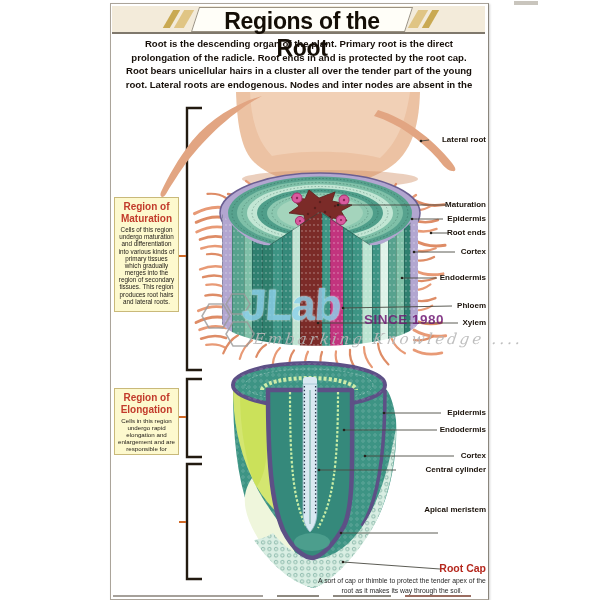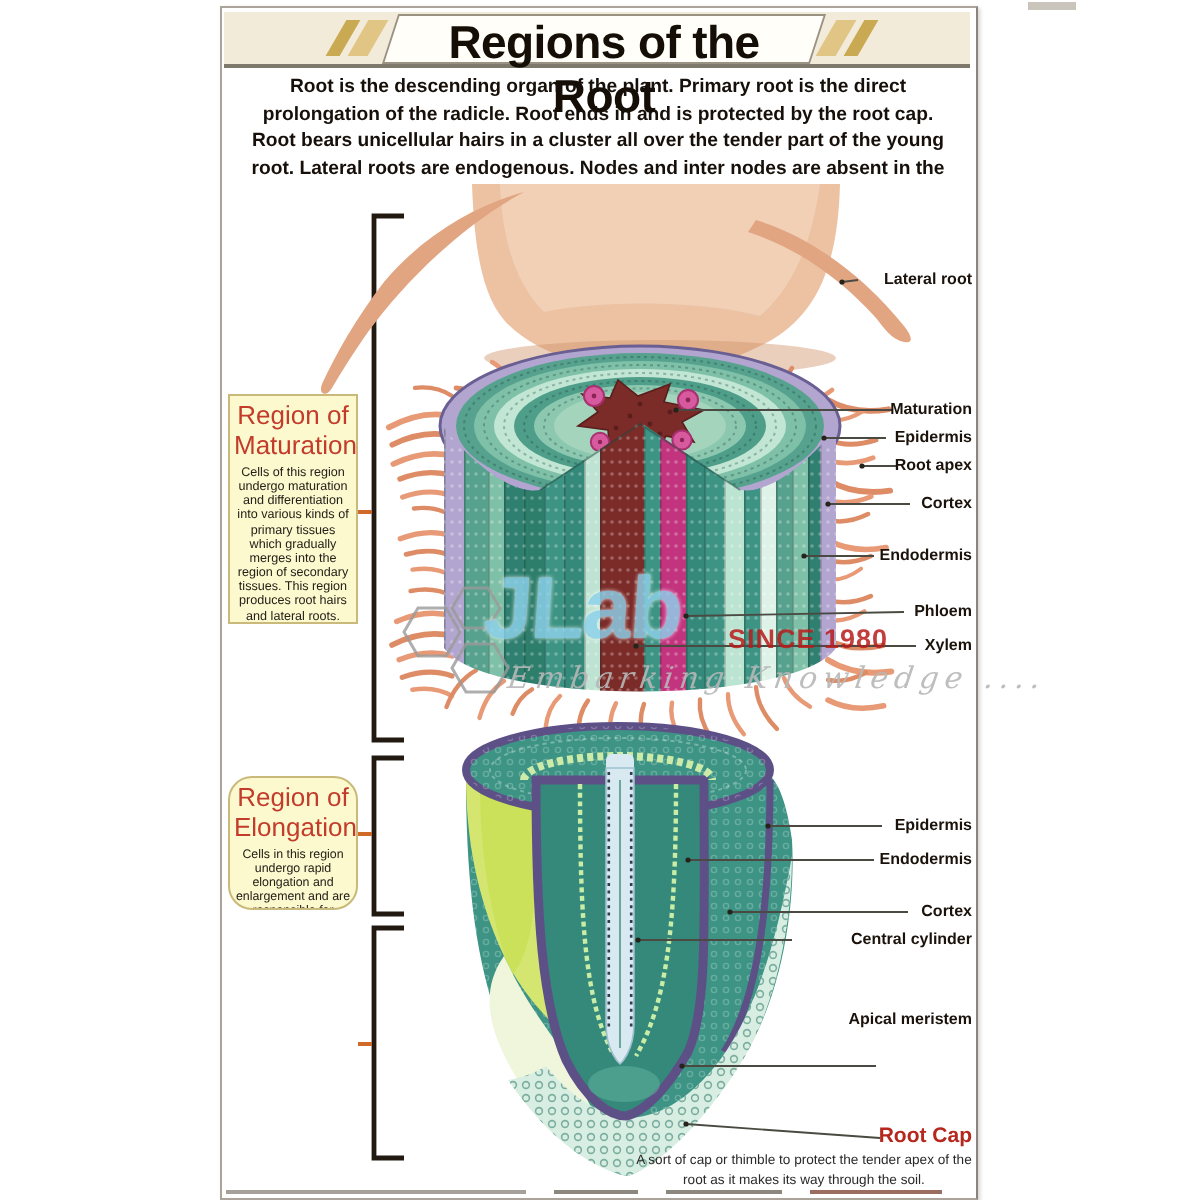--- a/index.html
+++ b/index.html
@@ -19,38 +19,38 @@
   .slash.g2{left:179px;top:10px;width:10px;background:#e0c584;}
   .slash.g3{left:413px;top:10px;width:10px;background:#e0c584;}
   .slash.g4{left:427px;top:10px;width:7px;background:#c9a952;}
   .corner-smudge{position:absolute;left:514px;top:1px;width:24px;height:4px;background:#c9c5bd;}
   
   .intro{position:absolute;left:124px;top:37px;width:350px;text-align:center;
          font-size:9.6px;font-weight:bold;color:#17100a;line-height:1.42;}
   
   .rbox{position:absolute;left:114px;width:65px;background:#fdf9ce;border:1px solid #c9b97a;
         box-sizing:border-box;padding:3px 2px;text-align:center;overflow:hidden;}
-  .rbox .rtitle{font-size:13px;font-weight:normal;color:#c23b2b;line-height:1.15;margin-bottom:2px;}
+  .rbox .rtitle{font-size:10px;font-weight:bold;color:#c23b2b;line-height:1.15;margin-bottom:2px;}
   .rbox .rbody{font-size:6.3px;color:#24201a;line-height:1.14;}
   #box-maturation{top:197px;height:115px;}
-  #box-elongation{top:388px;height:67px;border-radius:12px;}
+  #box-elongation{top:388px;height:67px;}
   #box-division{top:480px;height:87px;}
   #box-elongation .rbody,#box-division .rbody{font-size:6.2px;}
   
   .lbl{position:absolute;right:114px;font-size:8px;font-weight:bold;color:#1b130b;white-space:nowrap;}
   .lbl.red{font-size:10.5px;color:#b5281e;}
   .cap-caption{position:absolute;right:112px;top:576px;width:172px;text-align:center;
                font-size:6.8px;color:#2a2a2a;line-height:1.45;}
   
   .watermark{position:absolute;left:0;top:0;width:600px;height:600px;pointer-events:none;}
   .wm-brand{position:absolute;left:242px;top:280px;font-size:44px;font-weight:bold;
             color:#8ed2ec;opacity:.82;letter-spacing:-1px;transform:skewX(-4deg);
             text-shadow:0 0 2px #ffffff;}
   .wm-since{position:absolute;left:364px;top:312px;font-size:13.5px;font-weight:bold;
-            color:#b91c1c;opacity:.85;letter-spacing:.5px;}
+            color:#701a75;opacity:.85;letter-spacing:.5px;}
   .wm-tagline{position:absolute;left:254px;top:330px;font-size:15px;font-style:italic;
               font-family:"DejaVu Serif", serif;color:#b8b8b8;opacity:.9;letter-spacing:3px;
               transform:skewX(-8deg);white-space:nowrap;}
   .wm-hex{position:absolute;left:198px;top:286px;opacity:.8;}
   
   .footer-strip{position:absolute;left:113px;top:593px;width:372px;height:6px;
                 display:flex;align-items:center;gap:14px;}
   .footer-strip .bar{height:2.5px;background:#a5a09a;}
   .footer-strip .b1{width:150px;}
   .footer-strip .b2{width:42px;background:#8d887f;}
@@ -327,21 +327,21 @@
     <div class="rbody">Cells of this region undergo maturation and differentiation into various kinds of primary tissues which gradually merges into the region of secondary tissues. This region produces root hairs and lateral roots.</div>
   </div>
   <div class="rbox" id="box-elongation">
     <div class="rtitle">Region of Elongation</div>
     <div class="rbody">Cells in this region undergo rapid elongation and enlargement and are responsible for growth of the root.</div>
   </div>
 
   <div class="lbl" style="top:135px">Lateral root</div>
   <div class="lbl" style="top:200px">Maturation</div>
   <div class="lbl" style="top:214px">Epidermis</div>
-  <div class="lbl" style="top:228px">Root apex</div>
+  <div class="lbl" style="top:228px">Root ends</div>
   <div class="lbl" style="top:247px">Cortex</div>
   <div class="lbl" style="top:273px">Endodermis</div>
   <div class="lbl" style="top:301px">Phloem</div>
   <div class="lbl" style="top:318px">Xylem</div>
   <div class="lbl" style="top:408px">Epidermis</div>
   <div class="lbl" style="top:425px">Endodermis</div>
   <div class="lbl" style="top:451px">Cortex</div>
   <div class="lbl" style="top:465px">Central cylinder</div>
   <div class="lbl" style="top:505px">Apical meristem</div>
   <div class="lbl red" style="top:562px">Root Cap</div>

